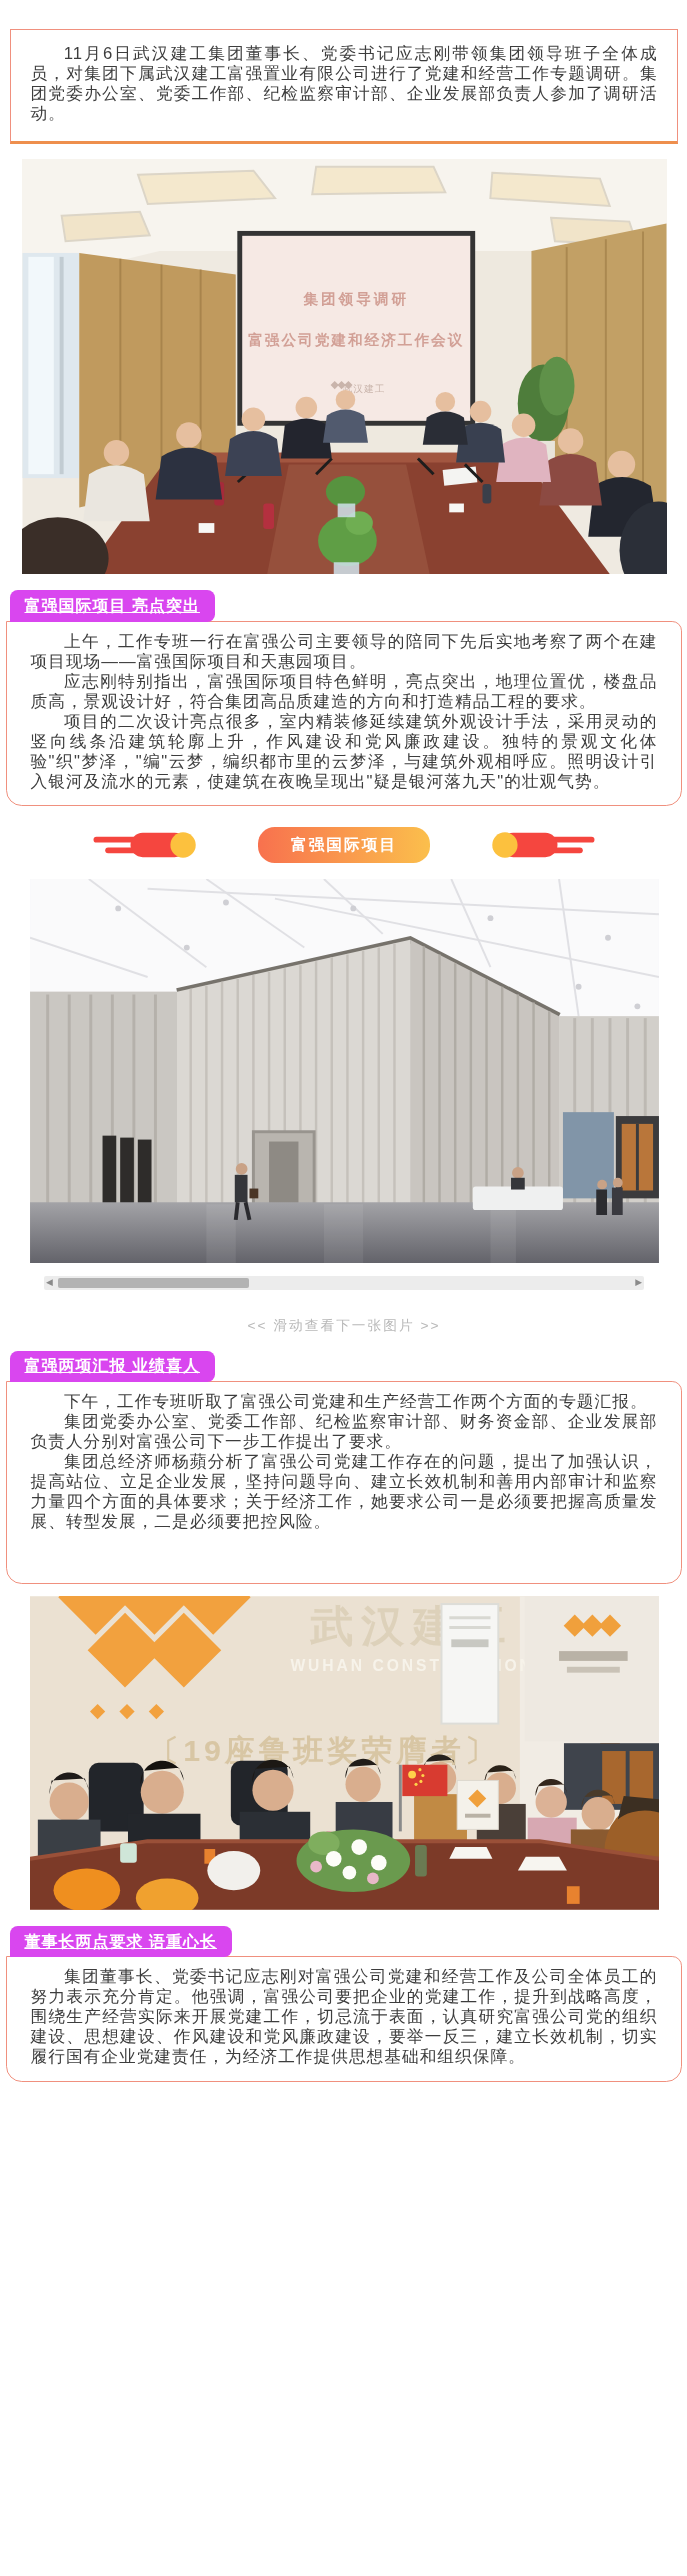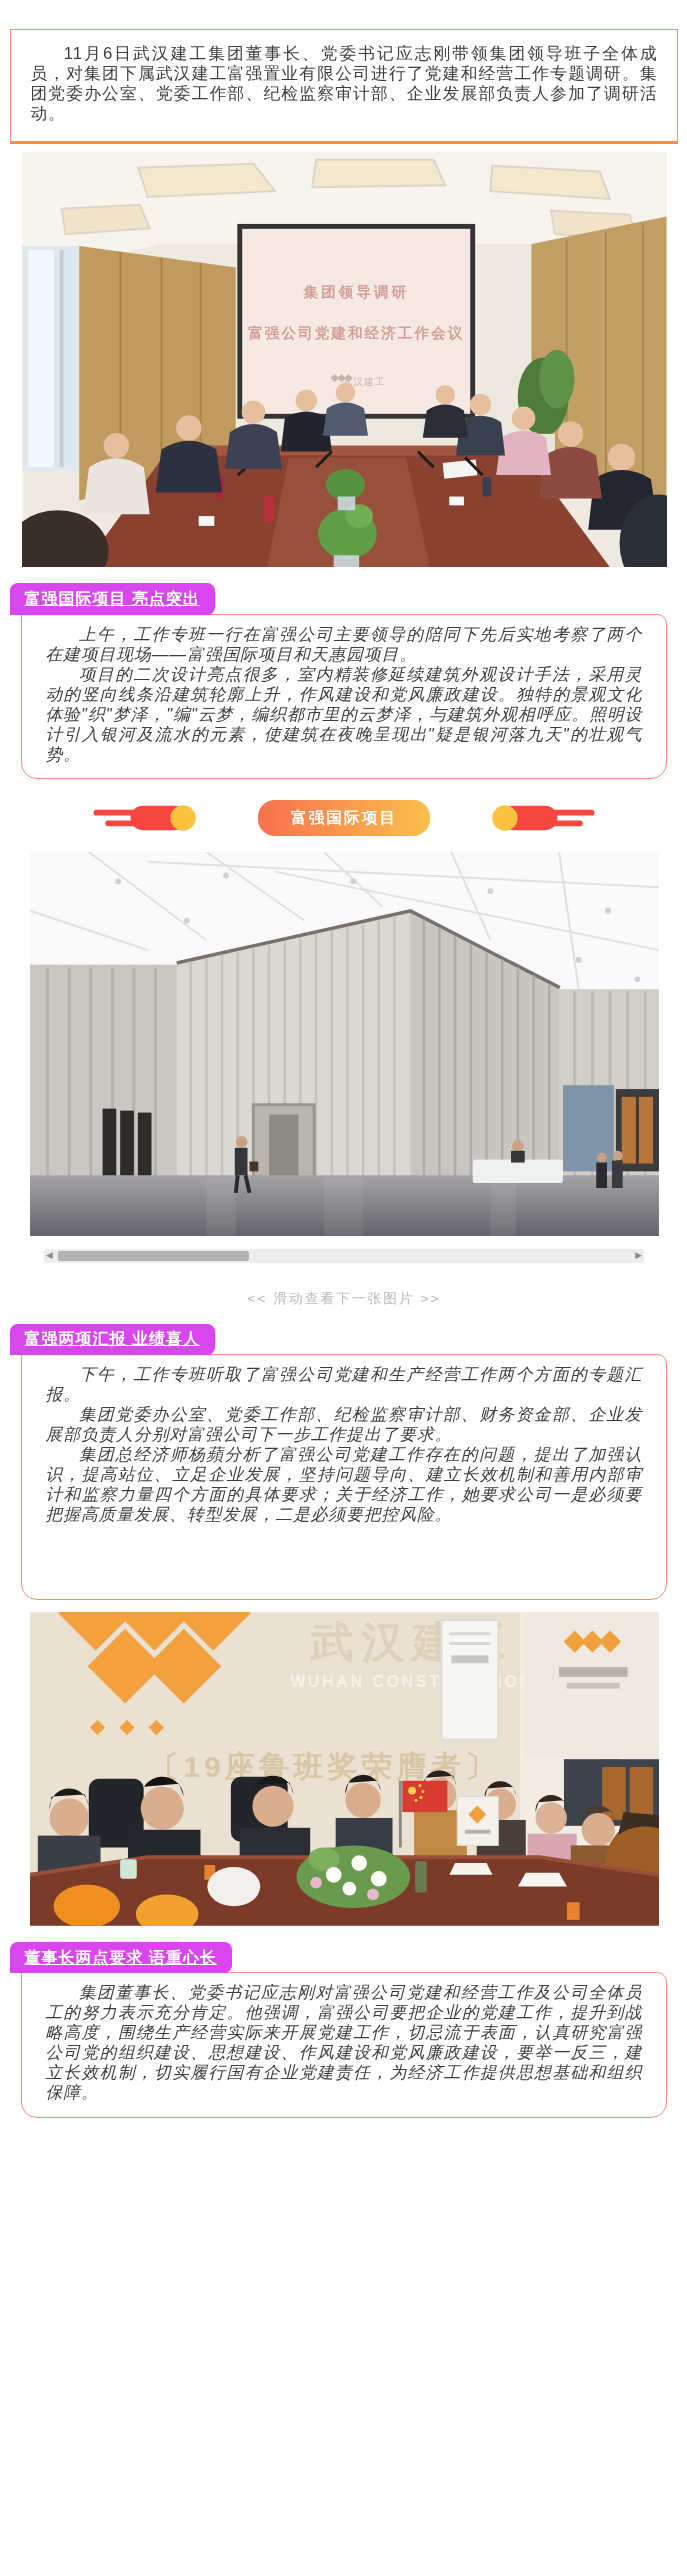--- a/index.html
+++ b/index.html
@@ -2,27 +2,27 @@
 <html><head>
 <meta charset="utf-8">
 <style>
   html,body{margin:0;padding:0;background:#ffffff;}
   body{width:688px;min-height:2576px;font-family:"Liberation Sans","DejaVu Sans",sans-serif;color:#3d3d3d;overflow-x:hidden;}
   .para{margin:0;text-indent:2em;font-size:16.7px;line-height:20px;letter-spacing:1px;text-align:justify;color:#3d3d3d;}
   
   .intro-box{margin:29px 9.8px 0 9.8px;border:1px solid #f0907e;border-bottom:3.9px solid #ee8f4d;padding:13.7px 19.6px 17.6px 19.6px;background:#ffffff;}
   
   .photo{display:block;margin:0 auto;}
-  .photo-wrap1{margin-top:8px;}
+  .photo-wrap1{margin-top:15px;}
   .photo-wrap2{margin-top:9.8px;}
   .photo-wrap3{margin-top:11.8px;}
   
   .section-tab{display:inline-block;position:relative;z-index:2;margin:15.7px 0 -1px 9.8px;background:#d946ef;color:#ffffff;font-size:16px;font-weight:bold;letter-spacing:1px;padding:5.9px 14.7px 4.9px 14.7px;border-radius:7.8px 7.8px 7.8px 0;text-decoration:underline;}
-  .section-box{margin:0 21px;border:1px solid #f0907e;border-radius:0 9.8px 15.7px 15.7px;padding:9.8px 23.5px 13.7px 23.5px;background:#ffffff;font-style:italic;}
-  .section-box.tall-bottom{padding-bottom:74px;}
+  .section-box{margin:0 6px;border:1px solid #f0907e;border-radius:0 9.8px 15.7px 15.7px;padding:9.8px 23.5px 13.7px 23.5px;background:#ffffff;}
+  .section-box.tall-bottom{padding-bottom:51px;}
   
   .divider{display:flex;align-items:center;justify-content:center;gap:51px;margin:19.6px 0 13.7px 0;height:39px;}
   .divider-pill{min-width:145px;height:36px;border-radius:16.7px;background:linear-gradient(90deg,#f8714e 0%,#fbbf4c 100%);color:#ffffff;font-size:15.7px;font-weight:bold;letter-spacing:2px;display:flex;align-items:center;justify-content:center;padding:0 13.7px;}
   
   .gallery-scrollbar{position:relative;width:600px;height:13.7px;margin:13.7px auto 0 auto;background:#ececec;border-radius:2px;}
   .gallery-thumb{position:absolute;left:13.7px;top:2px;width:191px;height:9.8px;background:#b3b3b3;border-radius:2px;}
   .scroll-arrow{position:absolute;top:0;height:13.7px;line-height:13.7px;font-size:8.8px;color:#8a8a8a;}
   .scroll-arrow.left{left:2px;}
   .scroll-arrow.right{right:2px;}
   .gallery-caption{margin-top:27px;text-align:center;font-size:13.7px;color:#b8b8b8;letter-spacing:2px;}
@@ -144,20 +144,21 @@
         <path d="M413,264 q19,-12 38,0 l4,28 -46,0 Z" fill="#2a2d36"></path>
     <ellipse cx="650" cy="400" rx="40" ry="50" fill="#2b2f38"></ellipse>
   </g>
 </svg>
 </div>
 
 
 <div class="section-tab">富强国际项目 亮点突出</div>
 <div class="section-box">
   <p class="para">上午，工作专班一行在富强公司主要领导的陪同下先后实地考察了两个在建项目现场——富强国际项目和天惠园项目。</p>
+  <p class="para">应志刚特别指出，富强国际项目特色鲜明，亮点突出，地理位置优，楼盘品质高，景观设计好，符合集团高品质建造的方向和打造精品工程的要求。</p>
   <p class="para">项目的二次设计亮点很多，室内精装修延续建筑外观设计手法，采用灵动的竖向线条沿建筑轮廓上升，作风建设和党风廉政建设。独特的景观文化体验"织"梦泽，"编"云梦，编织都市里的云梦泽，与建筑外观相呼应。照明设计引入银河及流水的元素，使建筑在夜晚呈现出"疑是银河落九天"的壮观气势。</p>
 </div>
 
 
 <div class="divider">
   <svg width="116" height="37" viewBox="0 0 118 38">
     <rect x="2" y="10" width="44" height="6" rx="3" fill="#f5463f"></rect>
     <rect x="14" y="21" width="34" height="6" rx="3" fill="#f5463f"></rect>
     <rect x="40" y="6" width="58" height="25" rx="12.5" fill="#f5463f"></rect>
     <circle cx="94" cy="18.5" r="13" fill="#fcc13e"></circle>

